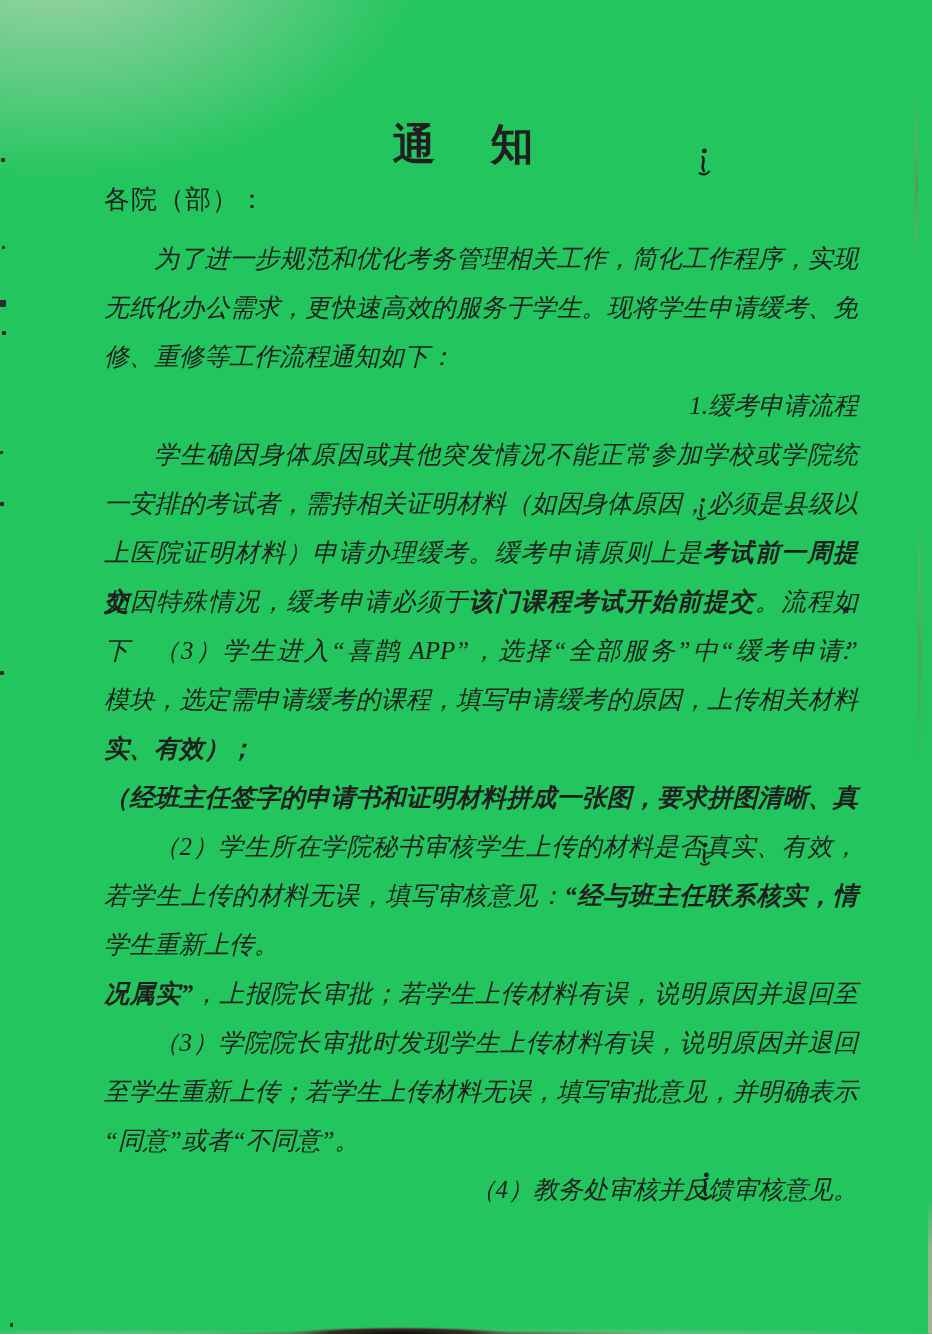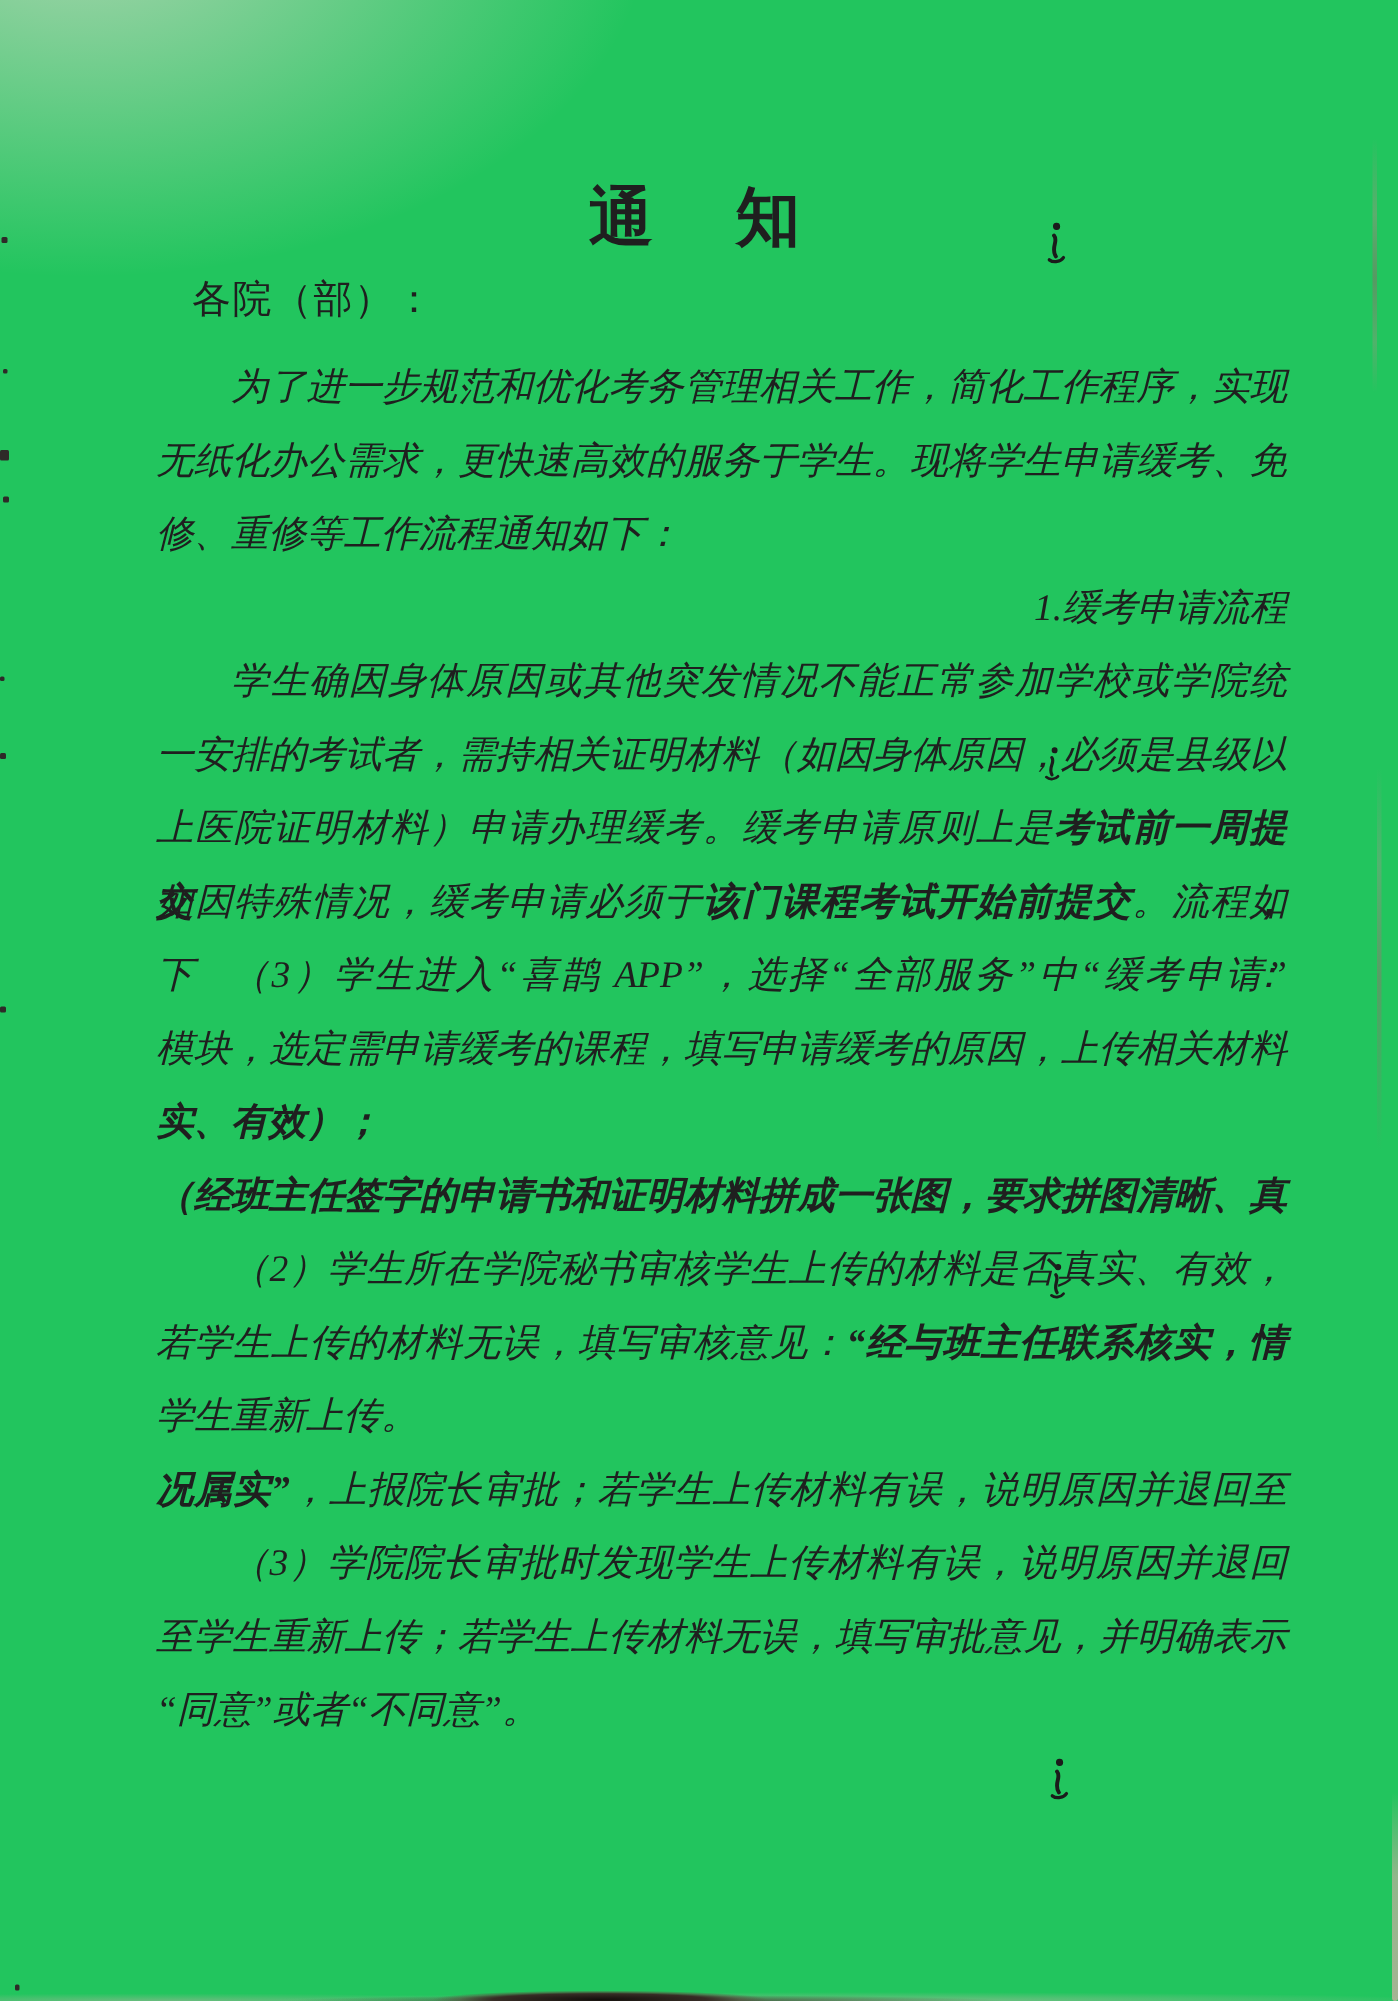--- a/index.html
+++ b/index.html
@@ -43,21 +43,21 @@
   .ink-1{left:695px;top:146px;}
   .ink-2{left:693px;top:493px;transform:rotate(2deg) scale(0.82);}
   .ink-3{left:696px;top:838px;transform:rotate(-2deg) scale(0.85);}
   .ink-4{left:697px;top:1170px;}
   
   .title{
     position:absolute;left:0;top:116px;width:932px;margin:0;
     text-align:center;font-size:43px;font-weight:600;letter-spacing:6px;
   }
   .salutation{
-    position:absolute;left:104px;top:182px;font-size:26px;letter-spacing:1px;margin-left:24px;
+    position:absolute;left:104px;top:182px;font-size:26px;letter-spacing:1px;
   }
   .doc-body{
     position:absolute;left:104px;top:234px;width:754px;font-style:italic;
   }
   .line{
     height:49px;line-height:49px;font-size:25px;
     white-space:nowrap;letter-spacing:0;
   }
   .line.justify{
     white-space:normal;
@@ -101,20 +101,21 @@
       <div class="line justify"><span>模块，选定需申请缓考的课程，填写申请缓考的原因，上传相关材料</span></div>
       <div class="line"><span class="bold">实、有效）；</span></div>
       <div class="line justify"><span class="bold">（经班主任签字的申请书和证明材料拼成一张图，要求拼图清晰、真</span></div>
       <div class="line justify indent"><span>（2）学生所在学院秘书审核学生上传的材料是否真实、有效，</span></div>
       <div class="line justify"><span>若学生上传的材料无误，填写审核意见：</span><span class="bold">“经与班主任联系核实，情</span></div>
       <div class="line"><span>学生重新上传。</span></div>
       <div class="line justify"><span class="bold">况属实”</span><span>，上报院长审批；若学生上传材料有误，说明原因并退回至</span></div>
       <div class="line justify indent"><span>（3）学院院长审批时发现学生上传材料有误，说明原因并退回</span></div>
       <div class="line justify"><span>至学生重新上传；若学生上传材料无误，填写审批意见，并明确表示</span></div>
       <div class="line"><span>“同意”或者“不同意”。</span></div>
+      <div class="line indent"><span>（4）教务处审核并反馈审核意见。</span></div>
     </div>
 
   <span class="ink ink-1">
     <svg viewBox="0 0 17 34" xmlns="http://www.w3.org/2000/svg">
       <circle cx="10" cy="5" r="2.4" fill="#1b1b1b"></circle>
       <path d="M8 11 C11 15 5 19 8.5 25" stroke="#1b1b1b" stroke-width="2.6" fill="none" stroke-linecap="round"></path>
       <path d="M4 27 C7 29.5 11.5 28.5 13.5 26" stroke="#1b1b1b" stroke-width="2.2" fill="none" stroke-linecap="round"></path>
     </svg>
   </span>
   <span class="ink ink-2">

